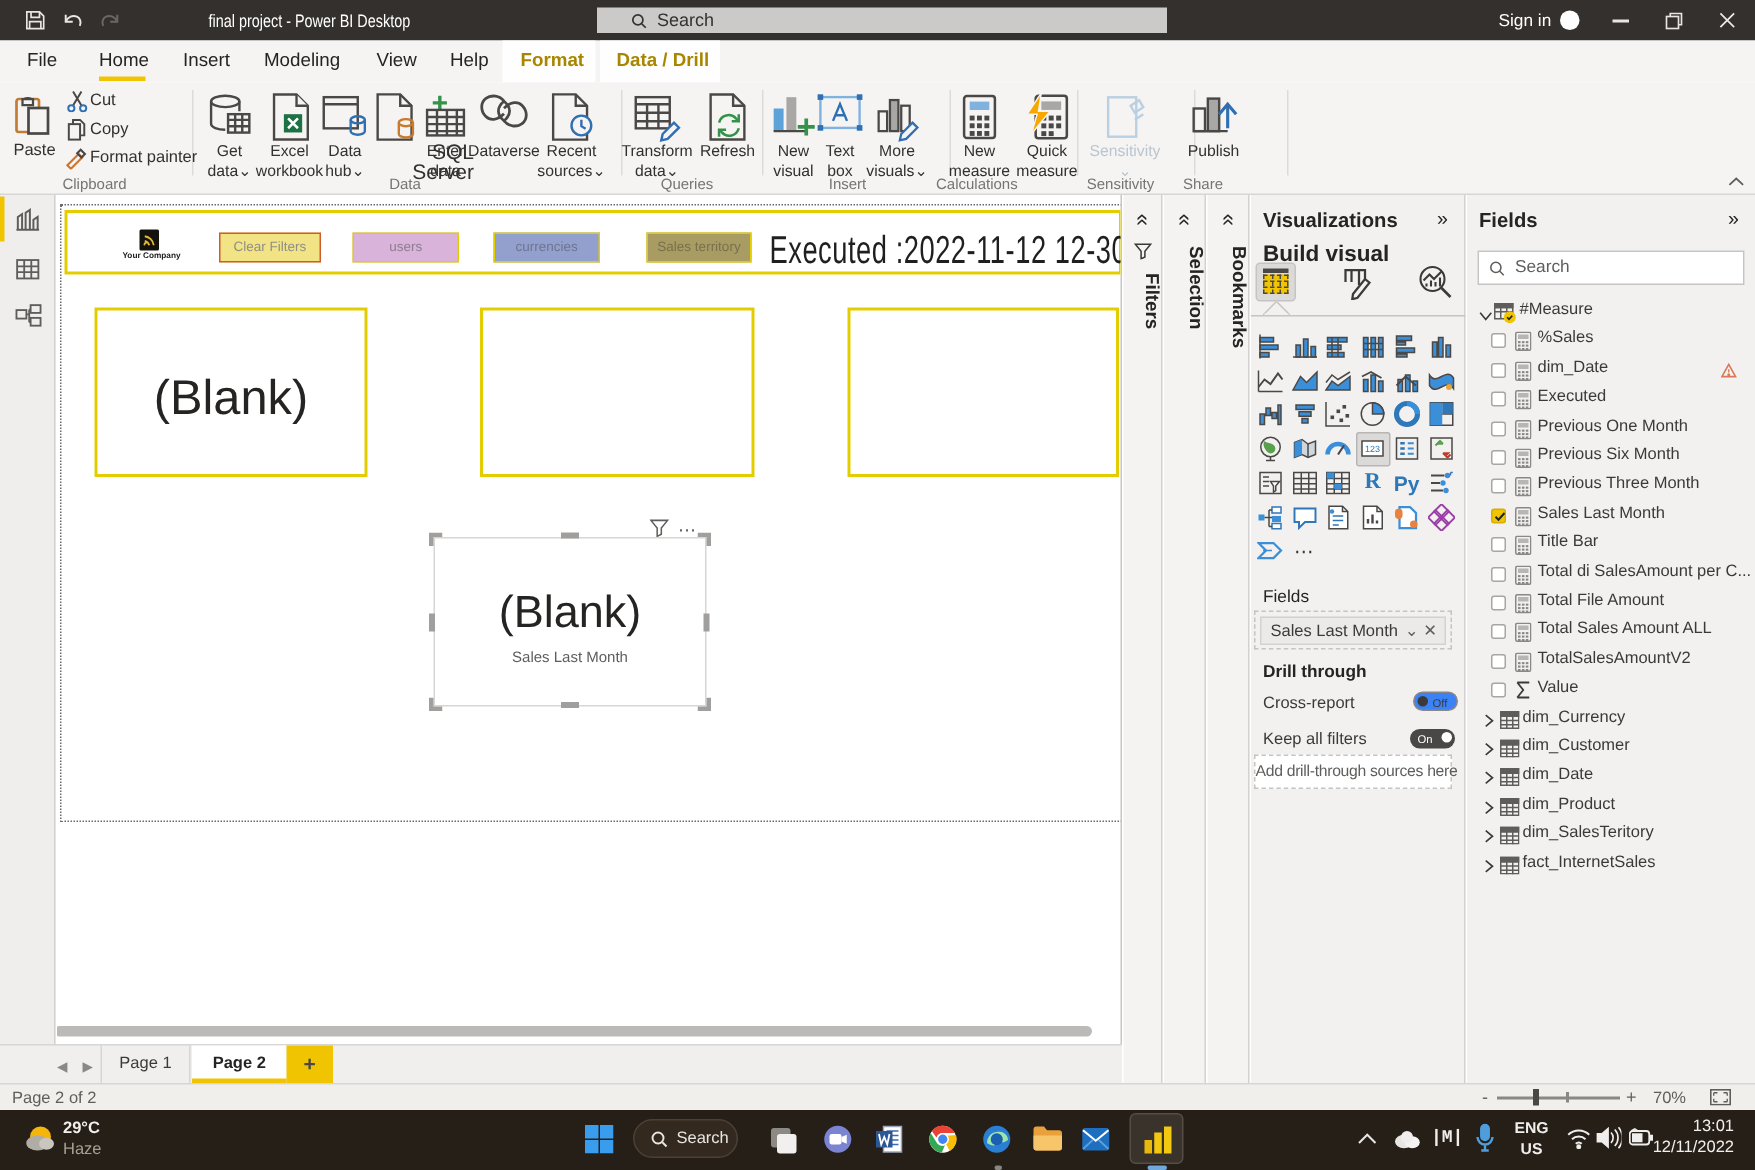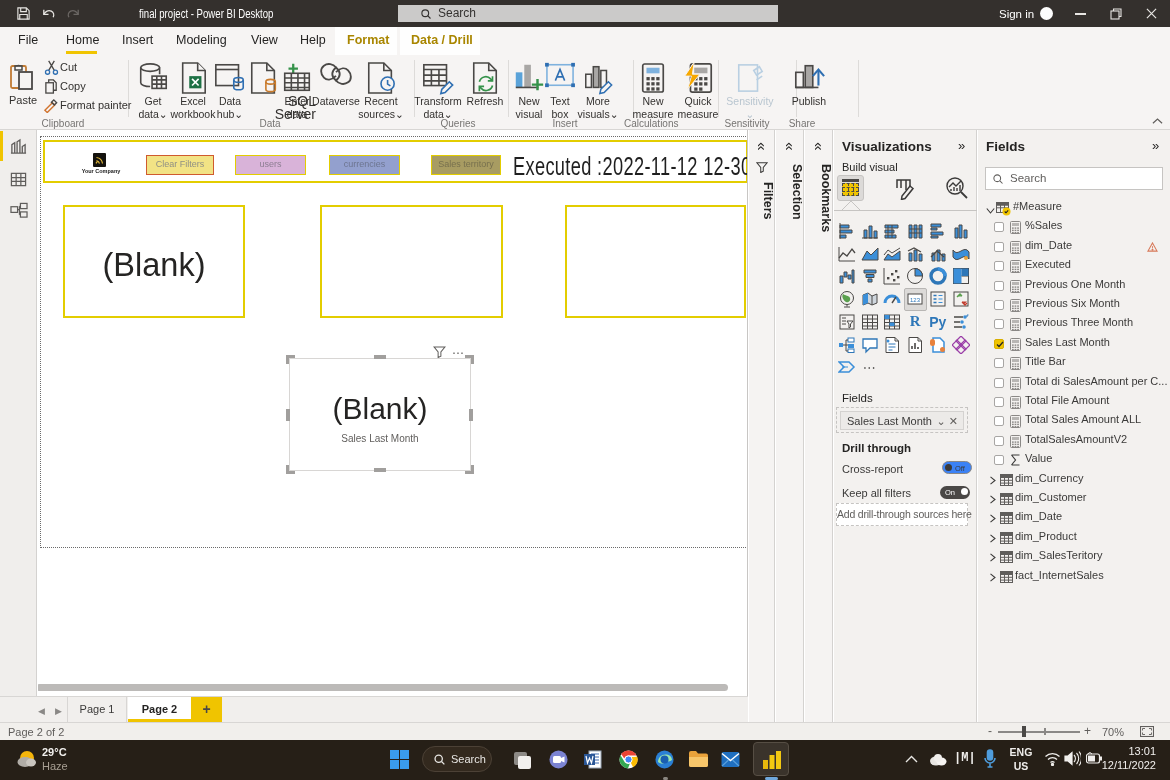--- a/index.html
+++ b/index.html
@@ -320,21 +320,21 @@
     <div class="a" style="left:0;top:8px;width:28px;text-align:center;font-size:15px;color:#252423;transform:rotate(90deg);transform-origin:center">«</div>
     <div class="a" style="left:0;top:34px;width:28px;writing-mode:vertical-rl;font-size:12.5px;font-weight:600;color:#252423;display:flex;justify-content:flex-start">Selection</div>
   </div>
 <div class="a" style="left:805px;top:130px;width:28px;height:592px;background:#f5f3f2;border-right:1px solid #d4d2d0">
     <div class="a" style="left:0;top:8px;width:28px;text-align:center;font-size:15px;color:#252423;transform:rotate(90deg);transform-origin:center">«</div>
     <div class="a" style="left:0;top:34px;width:28px;writing-mode:vertical-rl;font-size:12.5px;font-weight:600;color:#252423;display:flex;justify-content:flex-start">Bookmarks</div>
   </div>
 <div class="a" style="left:834px;top:130px;width:143px;height:592px;background:#f3f1ef;border-right:1px solid #d4d2d0">
 <div class="a" style="left:8px;top:9px;font-size:13.5px;font-weight:700;color:#252423">Visualizations</div>
 <div class="a" style="left:124px;top:8px;font-size:13px;color:#252423">»</div>
-<div class="a" style="left:8px;top:31px;font-size:11px;font-weight:400;color:#252423">Build visual</div>
+<div class="a" style="left:8px;top:31px;font-size:15px;font-weight:700;color:#252423">Build visual</div>
 
 <div class="a" style="left:3px;top:45px;width:27px;height:26px;background:#dcdad8;border:1px solid #c6c4c2;border-radius:3px">
  <div class="a" style="left:4px;top:3px;width:17px;height:2.5px;background:#4a4846"></div>
  <div class="a" style="left:4px;top:7px;width:17px;height:13px;background:#f0c400;outline:1px dashed #4a4846;outline-offset:-1px"></div>
  <div class="a" style="left:4px;top:11.2px;width:17px;height:0;border-top:1px dashed #4a4846"></div>
  <div class="a" style="left:4px;top:15.4px;width:17px;height:0;border-top:1px dashed #4a4846"></div>
  <div class="a" style="left:9.5px;top:7px;width:0;height:13px;border-left:1px dashed #4a4846"></div>
  <div class="a" style="left:15px;top:7px;width:0;height:13px;border-left:1px dashed #4a4846"></div>
 </div>
 <svg class="a" style="left:60px;top:46px" width="22" height="24" viewBox="0 0 22 24" fill="none" stroke="#3b3a39" stroke-width="1.5">

